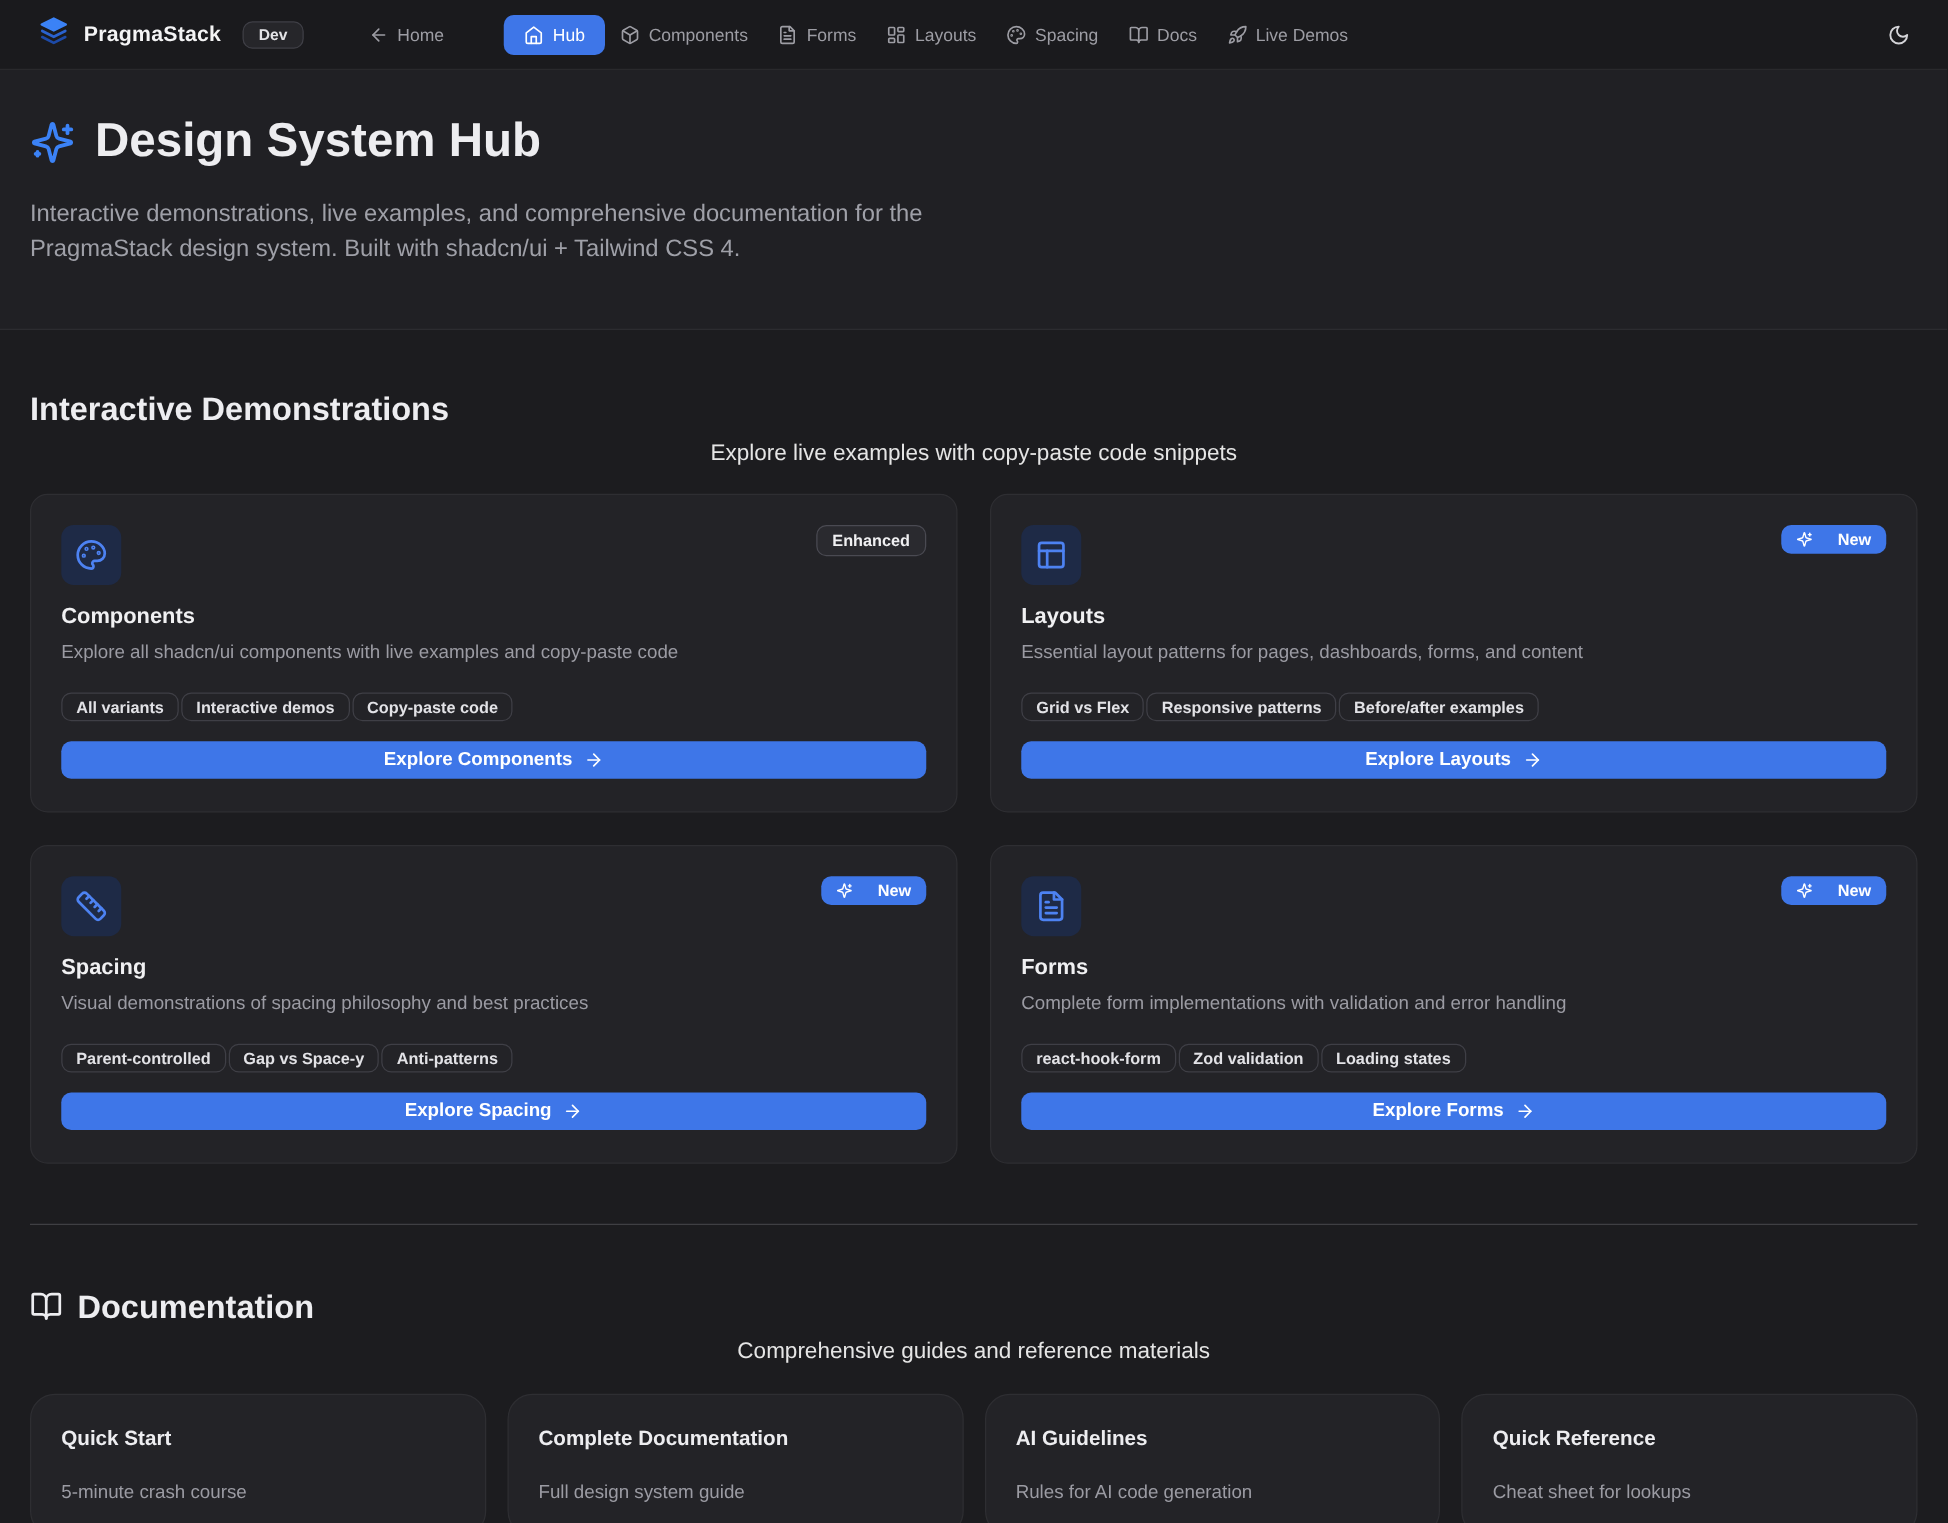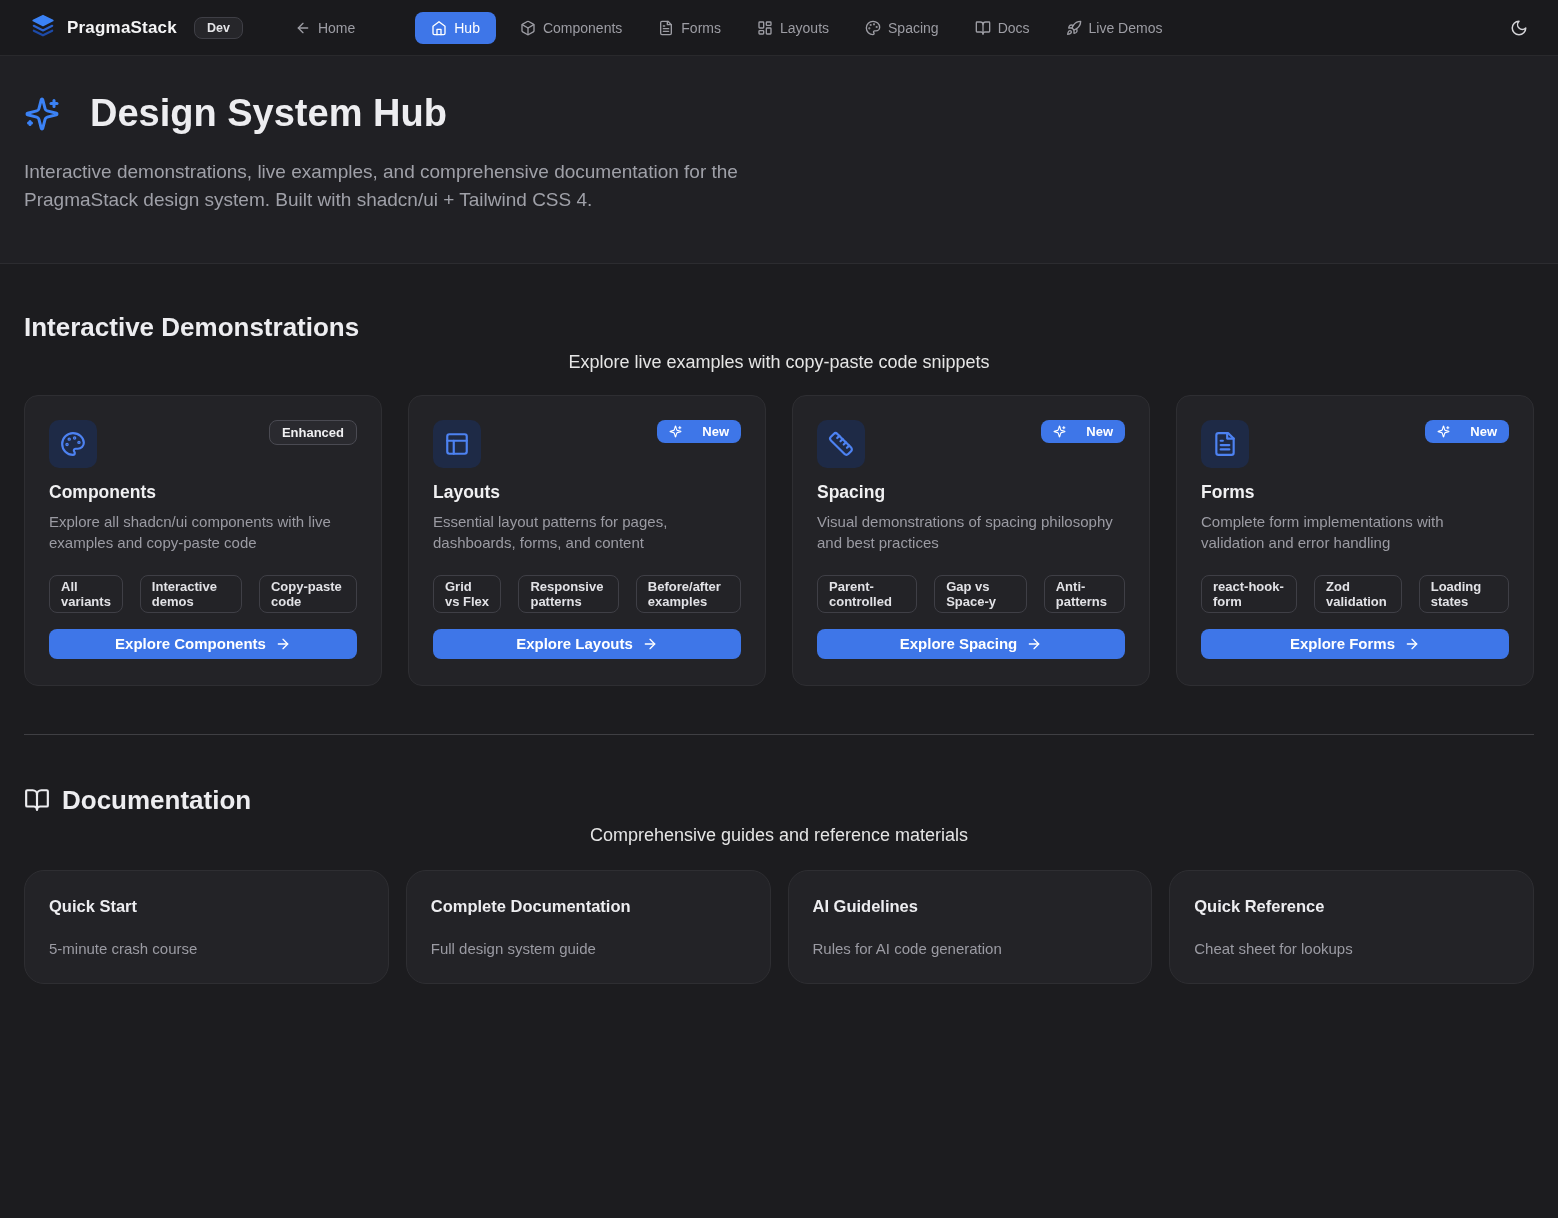--- a/index.html
+++ b/index.html
@@ -15,62 +15,62 @@
   .navbar {
     height:56px; background:#1a1a1d; border-bottom:1px solid #29292c;
     display:flex; align-items:center; padding:0 30px;
   }
   .brand { display:flex; align-items:center; gap:11px; cursor:pointer; }
   .brand-name { font-size:17px; font-weight:700; color:#f4f4f5; letter-spacing:.2px; }
   .dev-badge {
     margin-left:6px; font-size:12.5px; font-weight:600; color:#e4e4e7;
     background:#26262a; border:1px solid #3f3f46; border-radius:8px; padding:3px 12px;
   }
-  .nav { display:flex; align-items:center; gap:12px; margin-left:40px; }
+  .nav { display:flex; align-items:center; gap:0; margin-left:40px; }
   .nav-item {
     display:flex; align-items:center; gap:7px; color:#9d9da4;
     font-size:14px; padding:8px 12px; border-radius:8px; cursor:pointer;
   }
   .nav-item.active { background:#3e76e8; color:#fff; padding:8px 16px;margin-left:36px; }
   .theme-btn { margin-left:auto; color:#d4d4d8; cursor:pointer; display:flex; align-items:center; }
 
   
   .hero { background:#202024; border-bottom:1px solid #2c2c30; padding:36px 24px 48px; }
-  .hero-title-row { display:flex; align-items:center; gap:30px; }
+  .hero-title-row { display:flex; align-items:center; gap:16px; }
   .hero-title { font-size:38px; line-height:1.15; font-weight:700; color:#ededf0; }
   .hero-desc { margin-top:22px; font-size:19px; line-height:1.5; color:#9fa0a8; max-width:745px; }
 
   
   .main { padding:0 24px 20px; }
   .section-heading { display:flex; align-items:center; gap:12px; font-size:26px; font-weight:700; color:#ededf0; }
   .section-sub { margin-top:9px; font-size:18px; color:#e5e5e5;text-align:center; }
   .demos { padding-top:48px; }
 
-  .demo-grid { margin-top:22px; display:grid; grid-template-columns:1fr 1fr 1fr 1fr; gap:26px; }
+  .demo-grid { margin-top:22px; display:grid; grid-template-columns:1fr 1fr; gap:26px; }
   .card {
     background:#232327; border:1px solid #2e2e32; border-radius:14px;
     padding:24px 24px 26px;
   }
   .card-head { display:flex; justify-content:space-between; align-items:flex-start; }
   .icon-tile {
     width:48px; height:48px; border-radius:10px; background:#1e2a46;
     display:flex; align-items:center; justify-content:center; color:#4d82f2;
   }
   .badge-outline {
     font-size:13px; font-weight:600; color:#f0f0f2; background:#2a2a2f;
     border:1px solid #4a4a52; border-radius:8px; padding:4px 12px;
   }
   .badge-primary {
     display:flex; align-items:center; gap:20px;
     font-size:13px; font-weight:600; color:#fff; background:#3e76e8;
     border-radius:8px; padding:4px 12px;
   }
   .card-title { margin-top:14px; font-size:17.5px; font-weight:700; color:#f0f0f2; }
   .card-desc { margin-top:8px; font-size:15px; color:#9b9ba3; line-height:1.4; }
-  .tag-row { margin-top:22px; display:flex; gap:17px; }
+  .tag-row { margin-top:22px; display:flex; gap:2px; }
   .tag {
     font-size:13px; font-weight:600; color:#e2e2e6;
     border:1px solid #3f3f46; border-radius:8px; padding:3px 11px;
   }
   .cta-btn {
     margin-top:16px; width:100%; height:30px; background:#3e76e8; border:none;
     border-radius:8px; color:#fff; font-size:15px; font-weight:600;
     font-family:inherit; display:flex; align-items:center; justify-content:center; gap:9px;
     cursor:pointer;
   }

